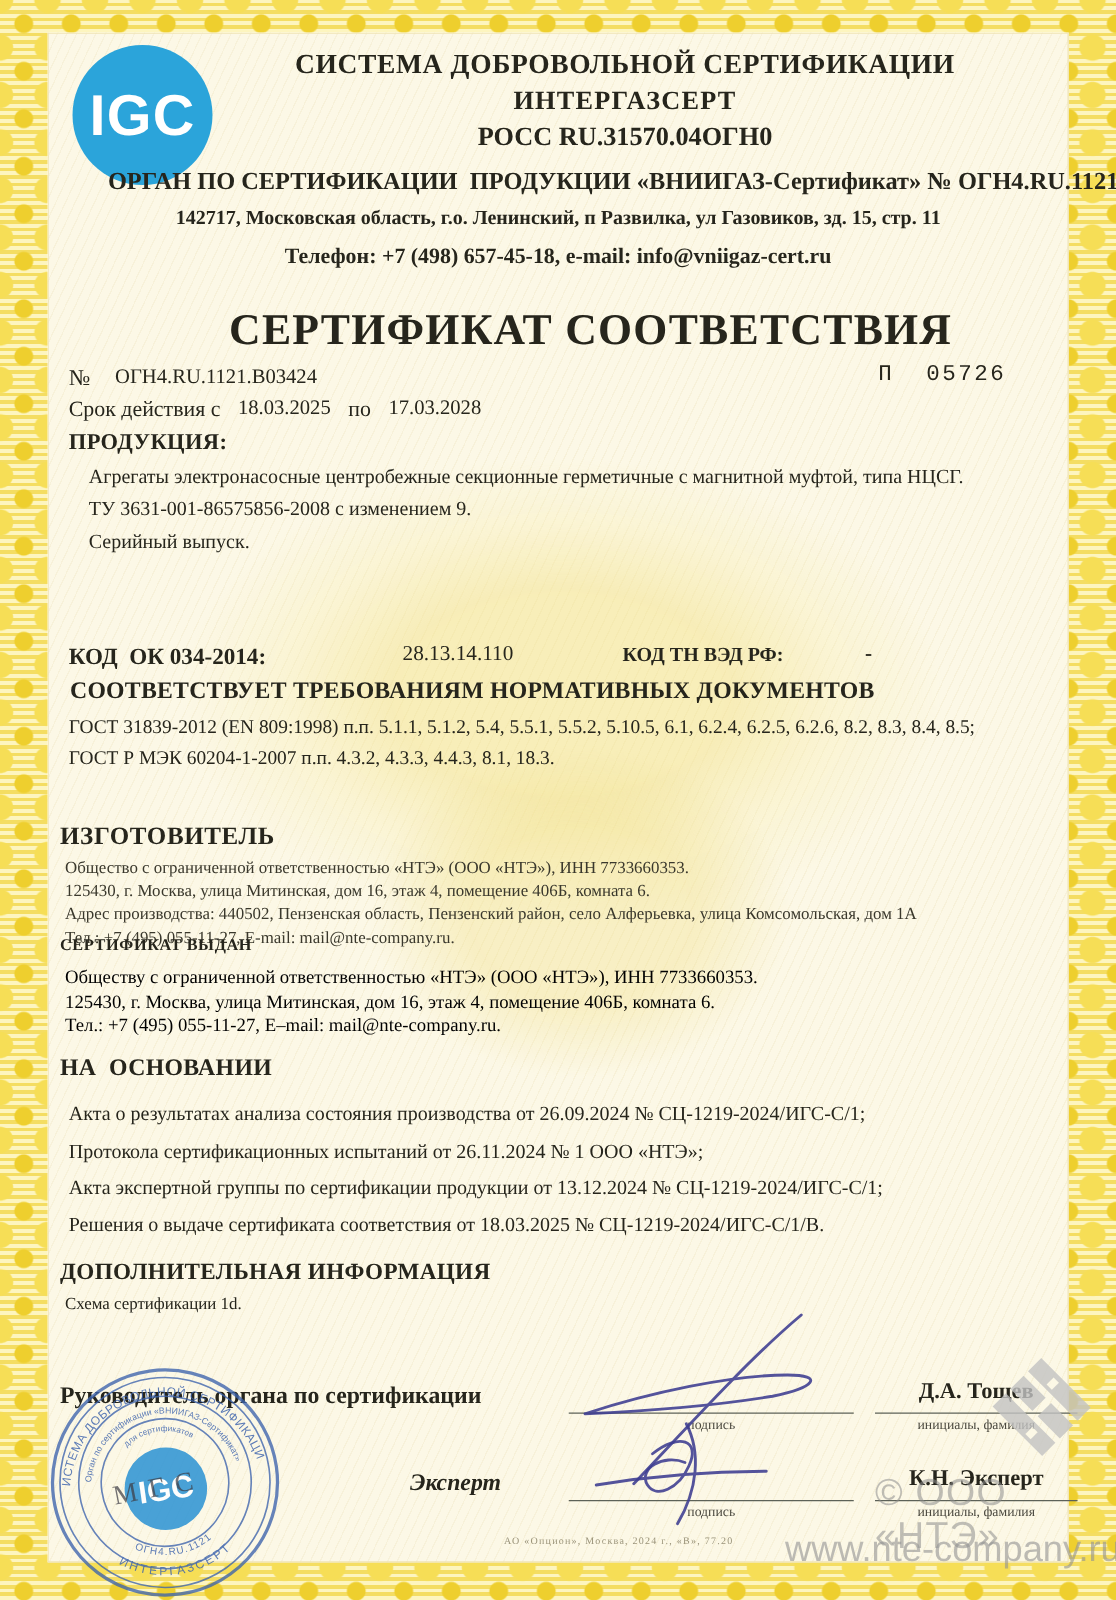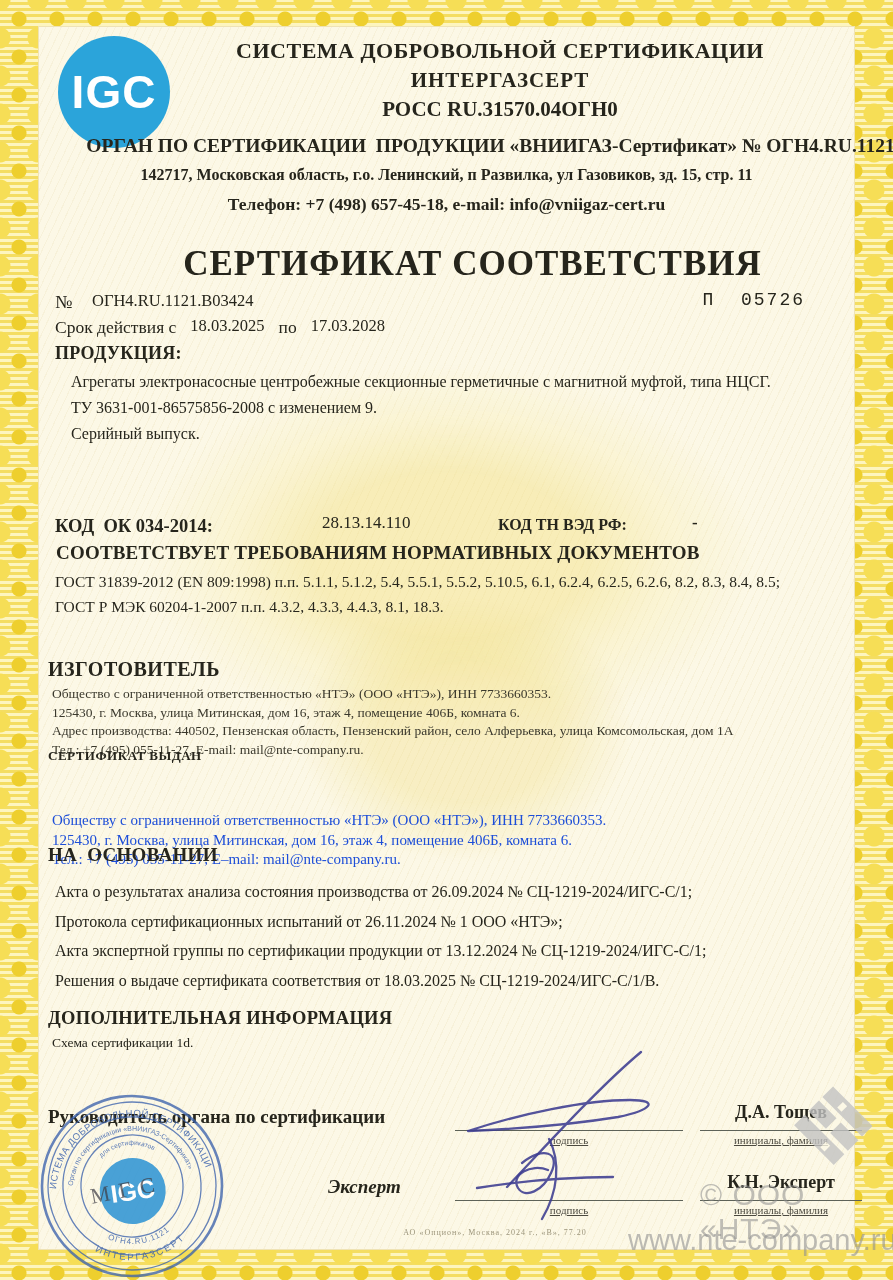--- a/index.html
+++ b/index.html
@@ -55,35 +55,35 @@
   .codes-ok-label{left:55px;top:516px;font-size:18.5px;}
   .codes-ok-value{left:322px;top:513px;font-size:17px;}
   .codes-tn-label{left:498px;top:516px;font-size:16px;}
   .codes-tn-value{left:692px;top:513px;font-size:17px;font-weight:bold;}
   .compl-h{left:56px;top:542px;width:800px;font-size:19px;letter-spacing:.2px;}
   .compl-lines{left:55px;top:570px;width:805px;font-size:15.5px;line-height:24.5px;}
 
   .manuf-h{left:48px;top:658px;font-size:20px;letter-spacing:.5px;}
   .manuf-lines{left:52px;top:685px;width:800px;font-size:13.5px;line-height:18.5px;color:#3a382c;}
   .issued-h{left:48px;top:748px;font-size:13px;letter-spacing:.5px;}
-  .issued-lines{left:52px;top:811px;width:800px;font-size:15px;line-height:19.5px;color:#1d4ed8;}
+  .issued-lines{left:52px;top:773px;width:800px;font-size:15px;line-height:19.5px;color:#000000;}
   .basis-h{left:48px;top:844px;font-size:19px;letter-spacing:.3px;}
   .basis-lines{left:55px;top:877px;width:805px;font-size:16px;line-height:29.5px;}
   .add-h{left:48px;top:1008px;font-size:18.5px;letter-spacing:.3px;}
   .add-line{left:52px;top:1035px;font-size:13.5px;}
 
   
   .role-head{left:48px;top:1106px;font-size:19px;}
   .role-expert{left:328px;top:1176px;font-size:19px;font-style:italic;}
   .sig-line{height:0;border-top:1.6px solid #5d6258;}
   .sig-line-1{left:455px;top:1130px;width:228px;}
   .name-line-1{left:700px;top:1130px;width:162px;}
   .sig-line-2{left:455px;top:1200px;width:228px;}
   .name-line-2{left:700px;top:1200px;width:162px;}
-  .cap{font-size:11px;color:#4c4a40;text-align:center;text-decoration:underline;}
+  .cap{font-size:11px;color:#4c4a40;text-align:center;}
   .cap-s1{left:455px;top:1134px;width:228px;}
   .cap-n1{left:700px;top:1134px;width:162px;}
   .cap-s2{left:455px;top:1204px;width:228px;}
   .cap-n2{left:700px;top:1204px;width:162px;}
   .name-1{left:700px;top:1102px;width:162px;text-align:center;font-size:18px;}
   .name-2{left:700px;top:1172px;width:162px;text-align:center;font-size:18px;}
 
   
   .wm-copy{left:700px;top:1178px;width:200px;font-family:"Liberation Sans",sans-serif;
     font-size:30px;color:rgba(140,140,140,.55);letter-spacing:1px;}

